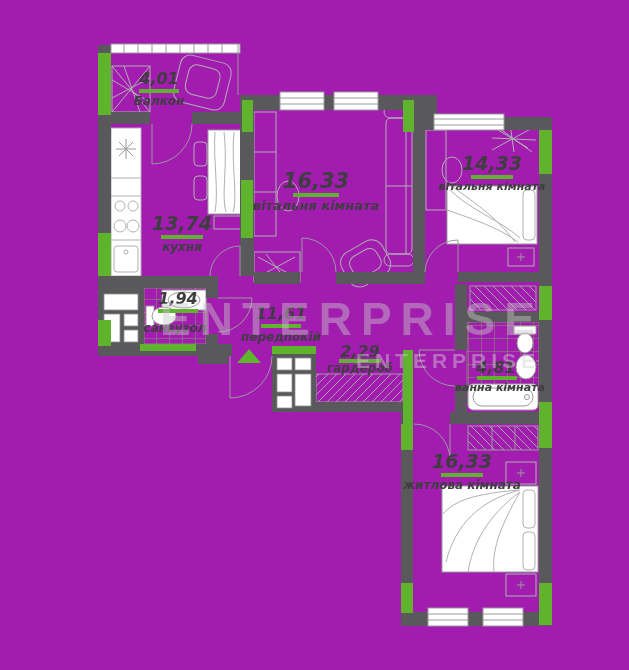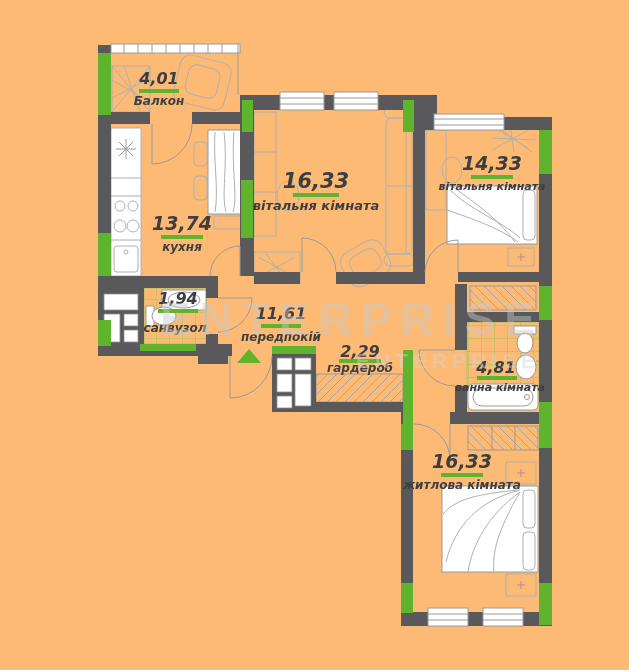--- a/index.html
+++ b/index.html
@@ -1,16 +1,16 @@
 <!DOCTYPE html>
 <html><head>
 <meta charset="utf-8">
 <style>
   html,body{margin:0;padding:0;background:#ffffff;}
-  .stage{position:relative;width:629px;height:670px;background:#fdba74;overflow:hidden;}
+  .stage{position:relative;width:629px;height:670px;background:#a21caf;overflow:hidden;}
   svg{display:block;}
   .num{font-family:"DejaVu Sans",sans-serif;font-style:italic;font-weight:700;fill:#3e3e40;}
   .num-lg{font-size:21px;}
   .num-md{font-size:19px;}
   .num-sm{font-size:16px;}
   .nm{font-family:"DejaVu Sans",sans-serif;font-style:italic;font-weight:700;fill:#3e3e40;font-size:12px;}
   .nm-md{font-size:13px;}
   .nm-sm{font-size:11px;}
   .wm{font-family:"Liberation Sans",sans-serif;font-weight:700;}
 </style>

